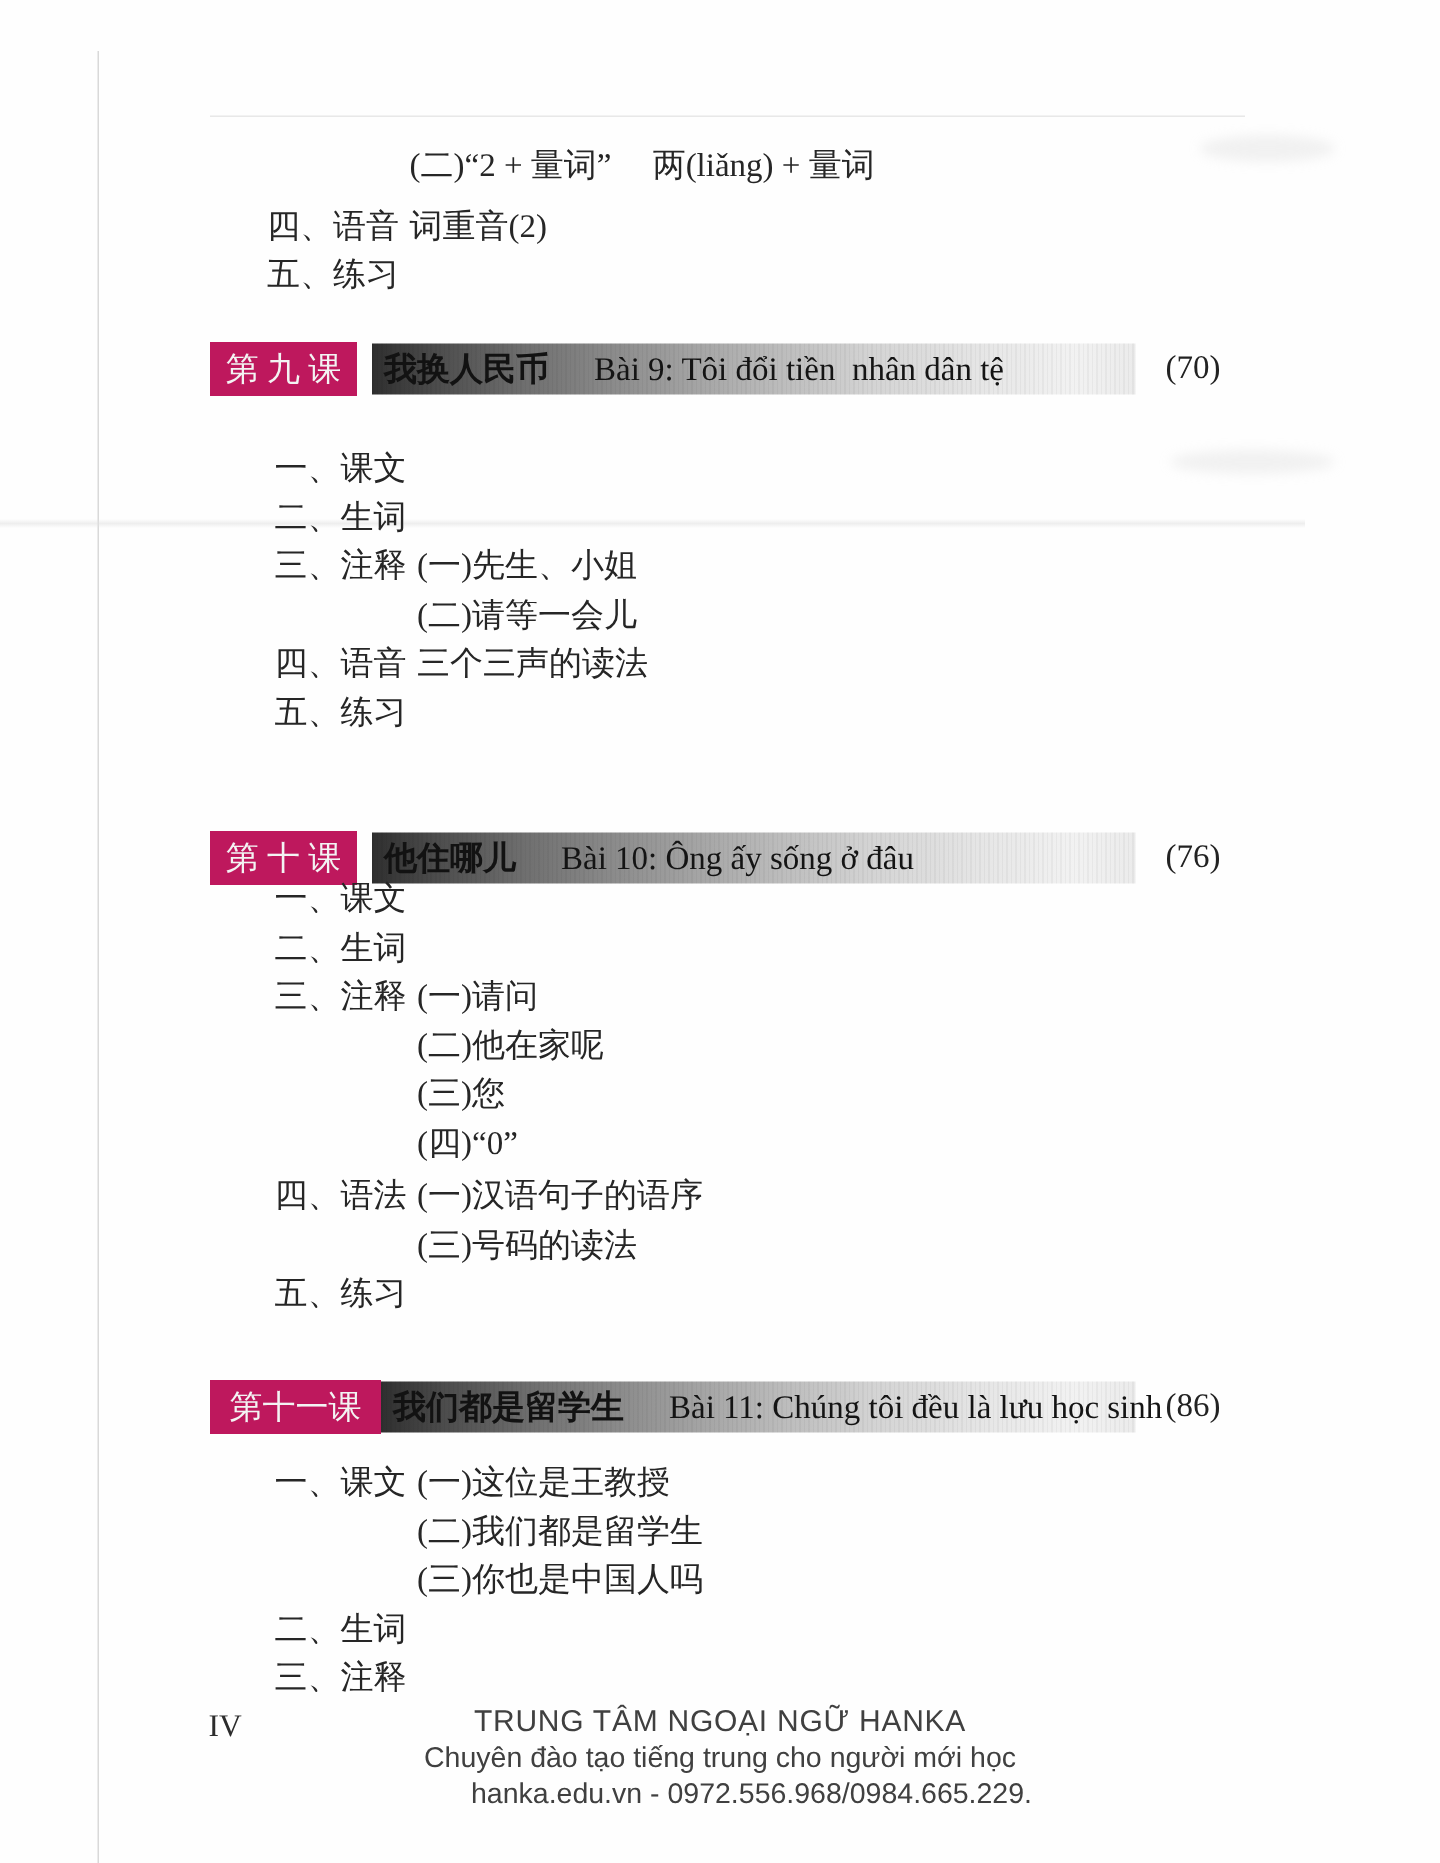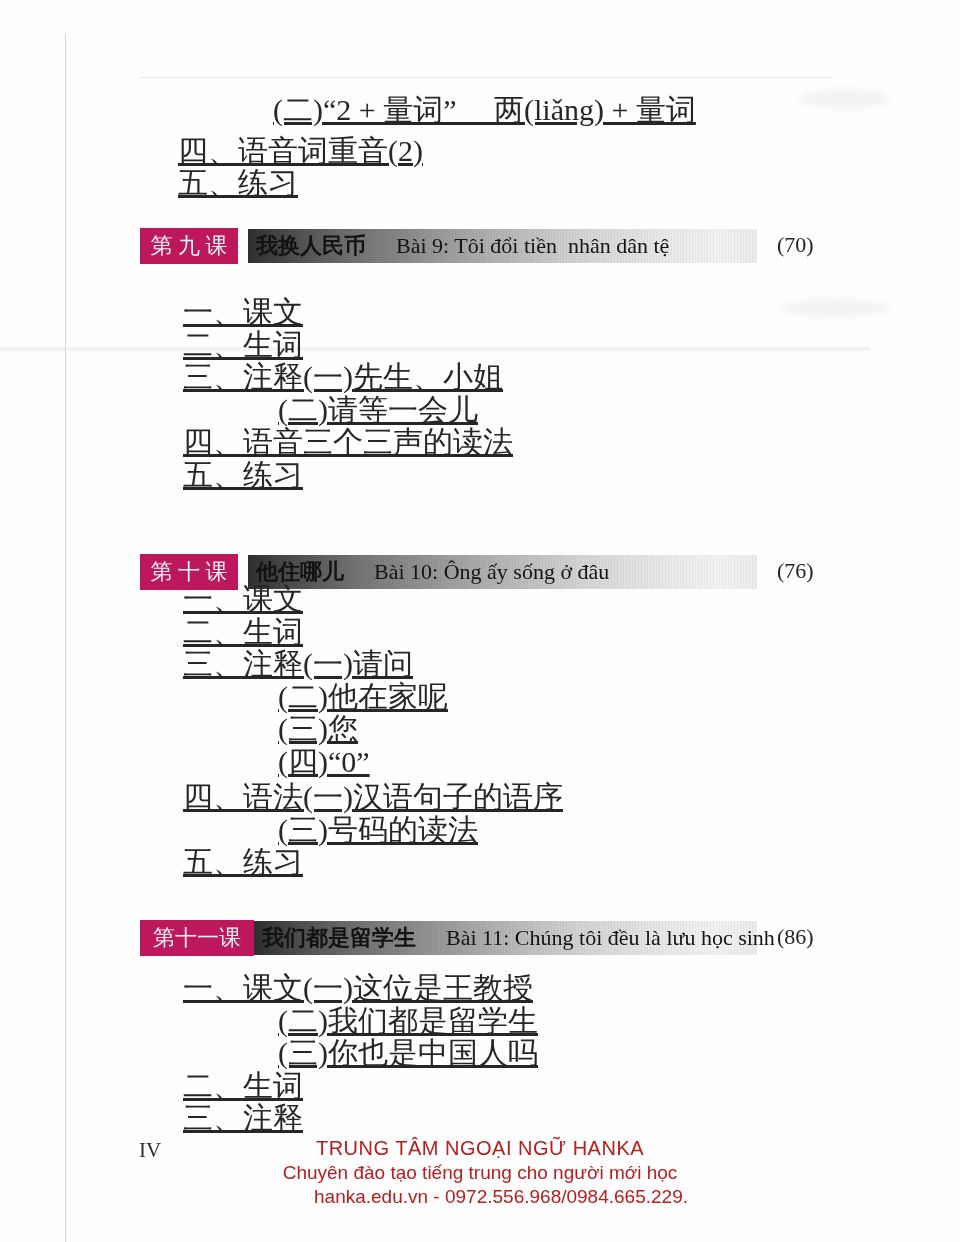--- a/index.html
+++ b/index.html
@@ -9,21 +9,21 @@
     font-family:"Liberation Serif","DejaVu Serif",serif;
     color:#262626;
   }
   
   .v-edge{position:absolute;left:65px;top:34px;width:1px;height:1208px;background:rgba(185,185,185,.55);}
   .h-smudge-top{position:absolute;left:140px;top:77px;width:690px;height:1px;background:rgba(222,222,222,.7);}
   .h-smudge-mid{position:absolute;left:0;top:346px;width:870px;height:6px;background:linear-gradient(180deg,rgba(240,240,240,.0),rgba(225,225,225,.55),rgba(240,240,240,.0));}
   .blob{position:absolute;border-radius:50%;background:rgba(205,205,205,.25);filter:blur(4px);}
   
   .toc-block{position:absolute;}
-  .toc-row{display:flex;font-size:30px;line-height:32.5px;white-space:pre;text-decoration:underline;}
+  .toc-row{display:flex;font-size:22px;line-height:32.5px;white-space:pre;}
   .toc-head{flex:0 0 95px;}
   .toc-detail{}
   .intro-block .toc-row:first-child{margin-bottom:8px;}
   
   .lesson-header{position:absolute;left:140px;width:700px;height:36px;}
   .badge{
     position:absolute;left:0;top:0;width:98px;height:36px;
     background:#be185d;color:#f3f3f3;font-size:22px;
     display:flex;align-items:center;justify-content:center;white-space:pre;
   }
@@ -36,21 +36,21 @@
     display:flex;align-items:center;white-space:pre;
   }
   .lesson-11 .grad-bar{left:114px;width:503px;text-align:right;}
   .bar-zh{margin-left:8px;font-size:22px;font-weight:bold;color:#121212;}
   .bar-vi{margin-left:30px;font-size:22px;color:#141414;}
   .page-no{position:absolute;left:637px;top:4px;font-size:22px;color:#222;}
   
   .footer-page-num{position:absolute;left:139px;top:1138px;font-size:21px;color:#2c2c2c;}
   .footer-center{
     position:absolute;left:0;top:1136px;width:960px;text-align:center;
-    font-family:"Liberation Sans","DejaVu Sans",sans-serif;color:#b91c1c;
+    font-family:"Liberation Sans","DejaVu Sans",sans-serif;color:#404040;
   }
   .footer-line1{font-size:20px;line-height:25px;letter-spacing:.5px;}
   .footer-line2{font-size:19px;line-height:24px;}
   .footer-line3{font-size:19px;line-height:24px;padding-left:42px;}
 </style>
 </head>
 <body>
 
 <div class="page">
 

